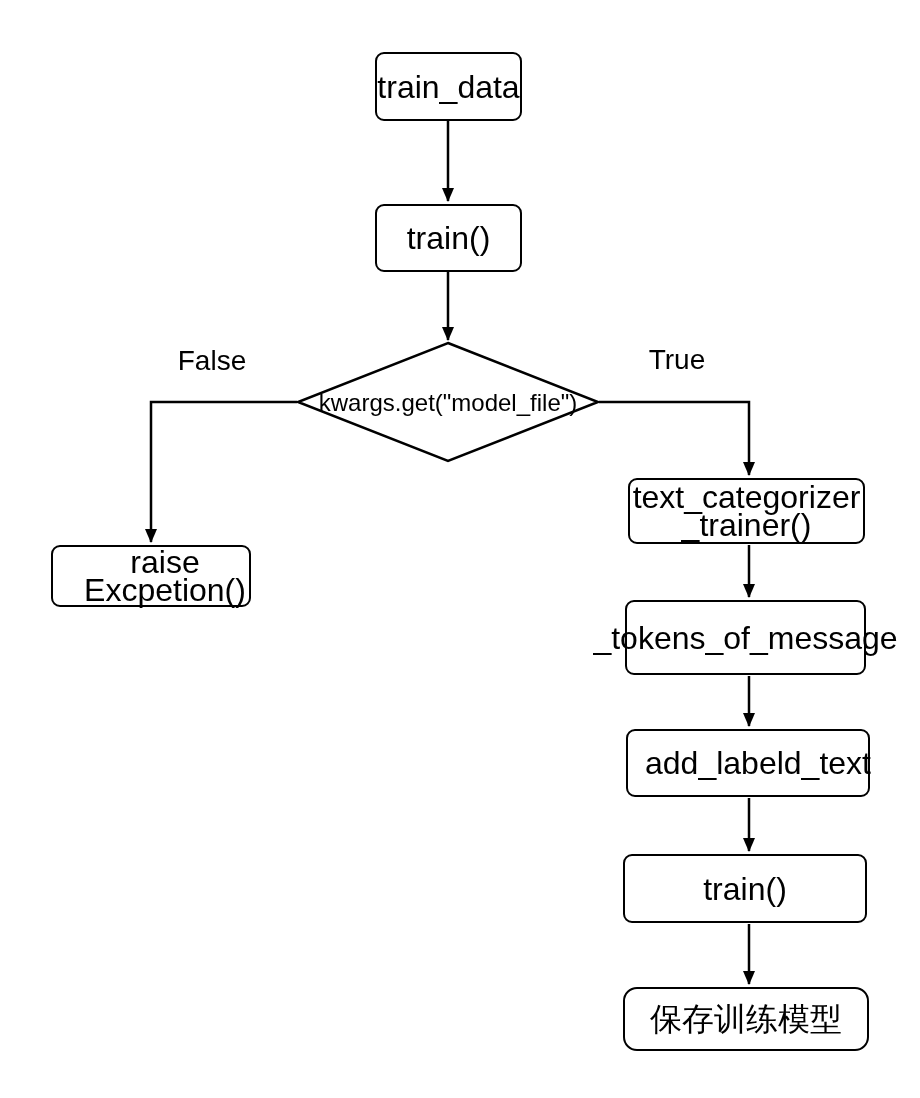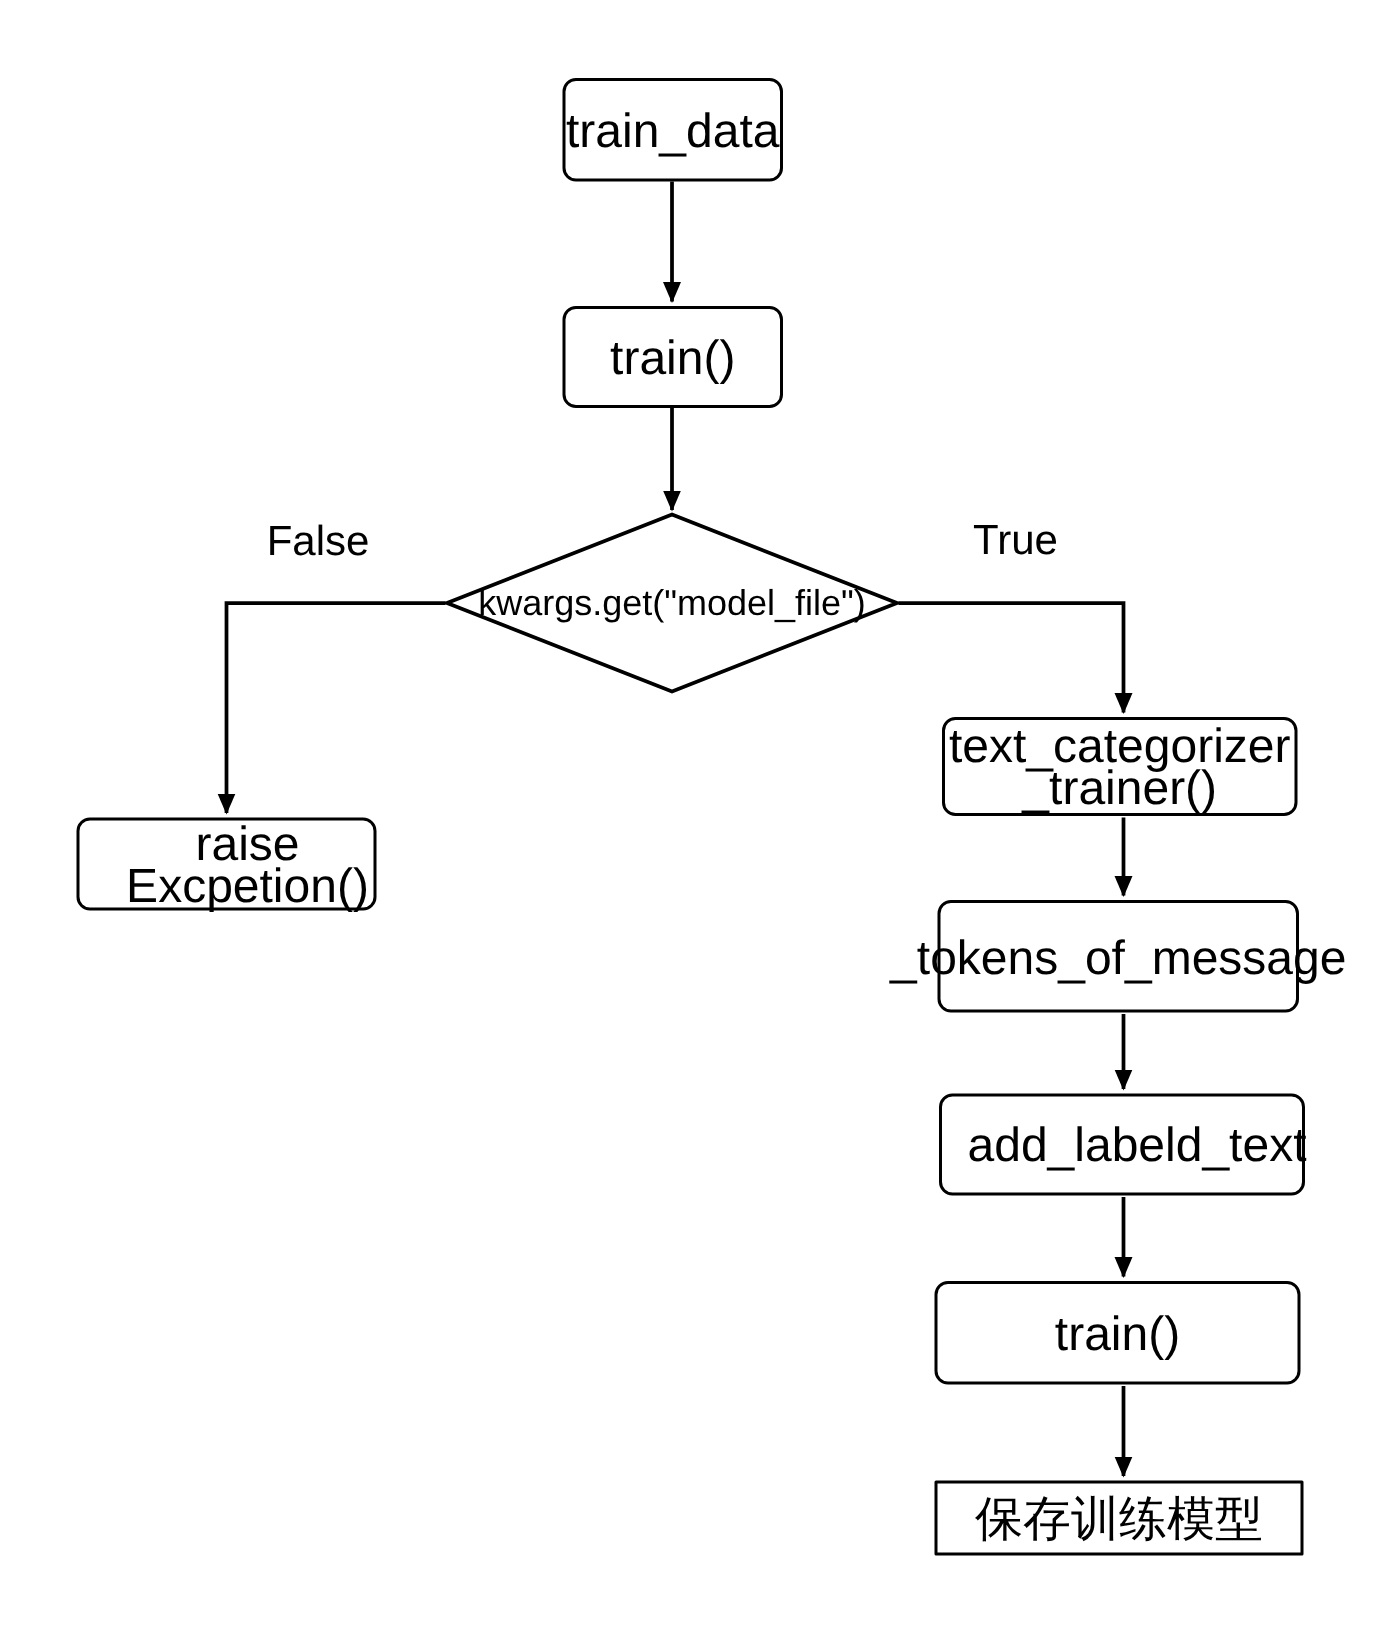--- a/index.html
+++ b/index.html
@@ -37,21 +37,21 @@
     line-height: 28px;
     white-space: pre-line;
   }
   .n-train-data   { left: 375px; top:  52px; width: 147px; height: 69px; }
   .n-train-top    { left: 375px; top: 204px; width: 147px; height: 68px; }
   .n-raise        { left:  51px; top: 545px; width: 200px; height: 62px; padding-left: 28px; }
   .n-textcat      { left: 628px; top: 478px; width: 237px; height: 66px; }
   .n-tokens       { left: 625px; top: 600px; width: 241px; height: 75px; }
   .n-addlabel     { left: 626px; top: 729px; width: 244px; height: 68px; padding-left: 20px; }
   .n-train-bottom { left: 623px; top: 854px; width: 244px; height: 69px; }
-  .n-save         { left: 623px; top: 987px; width: 246px; height: 50px; border-radius: 1px; }
+  .n-save         { left: 623px; top: 987px; width: 246px; height: 64px; border-radius: 14px; }
   .diamond-label {
     position: absolute;
     left: 298px;
     top: 343px;
     width: 300px;
     height: 119px;
     display: flex;
     align-items: center;
     justify-content: center;
     font-size: 24px;

